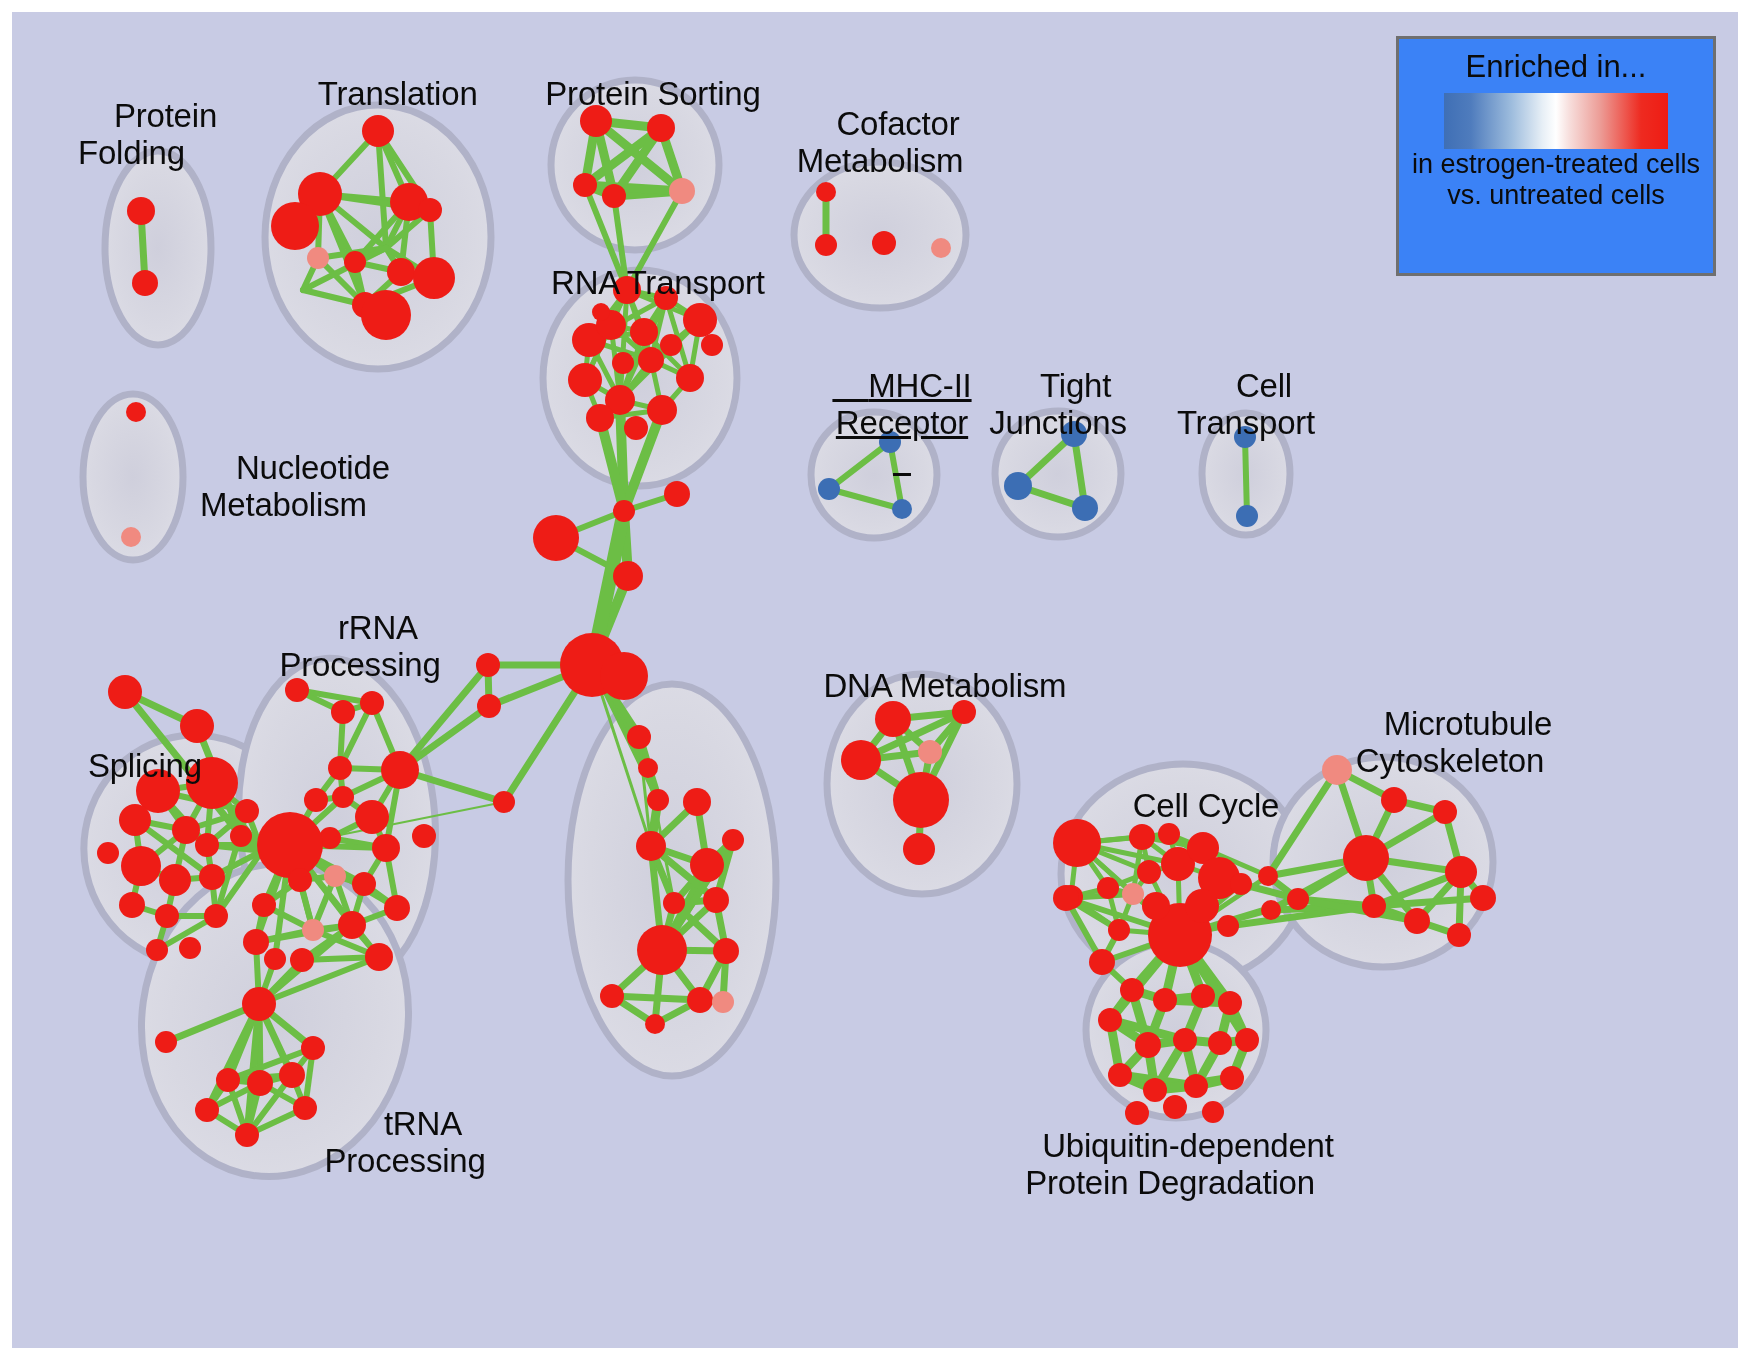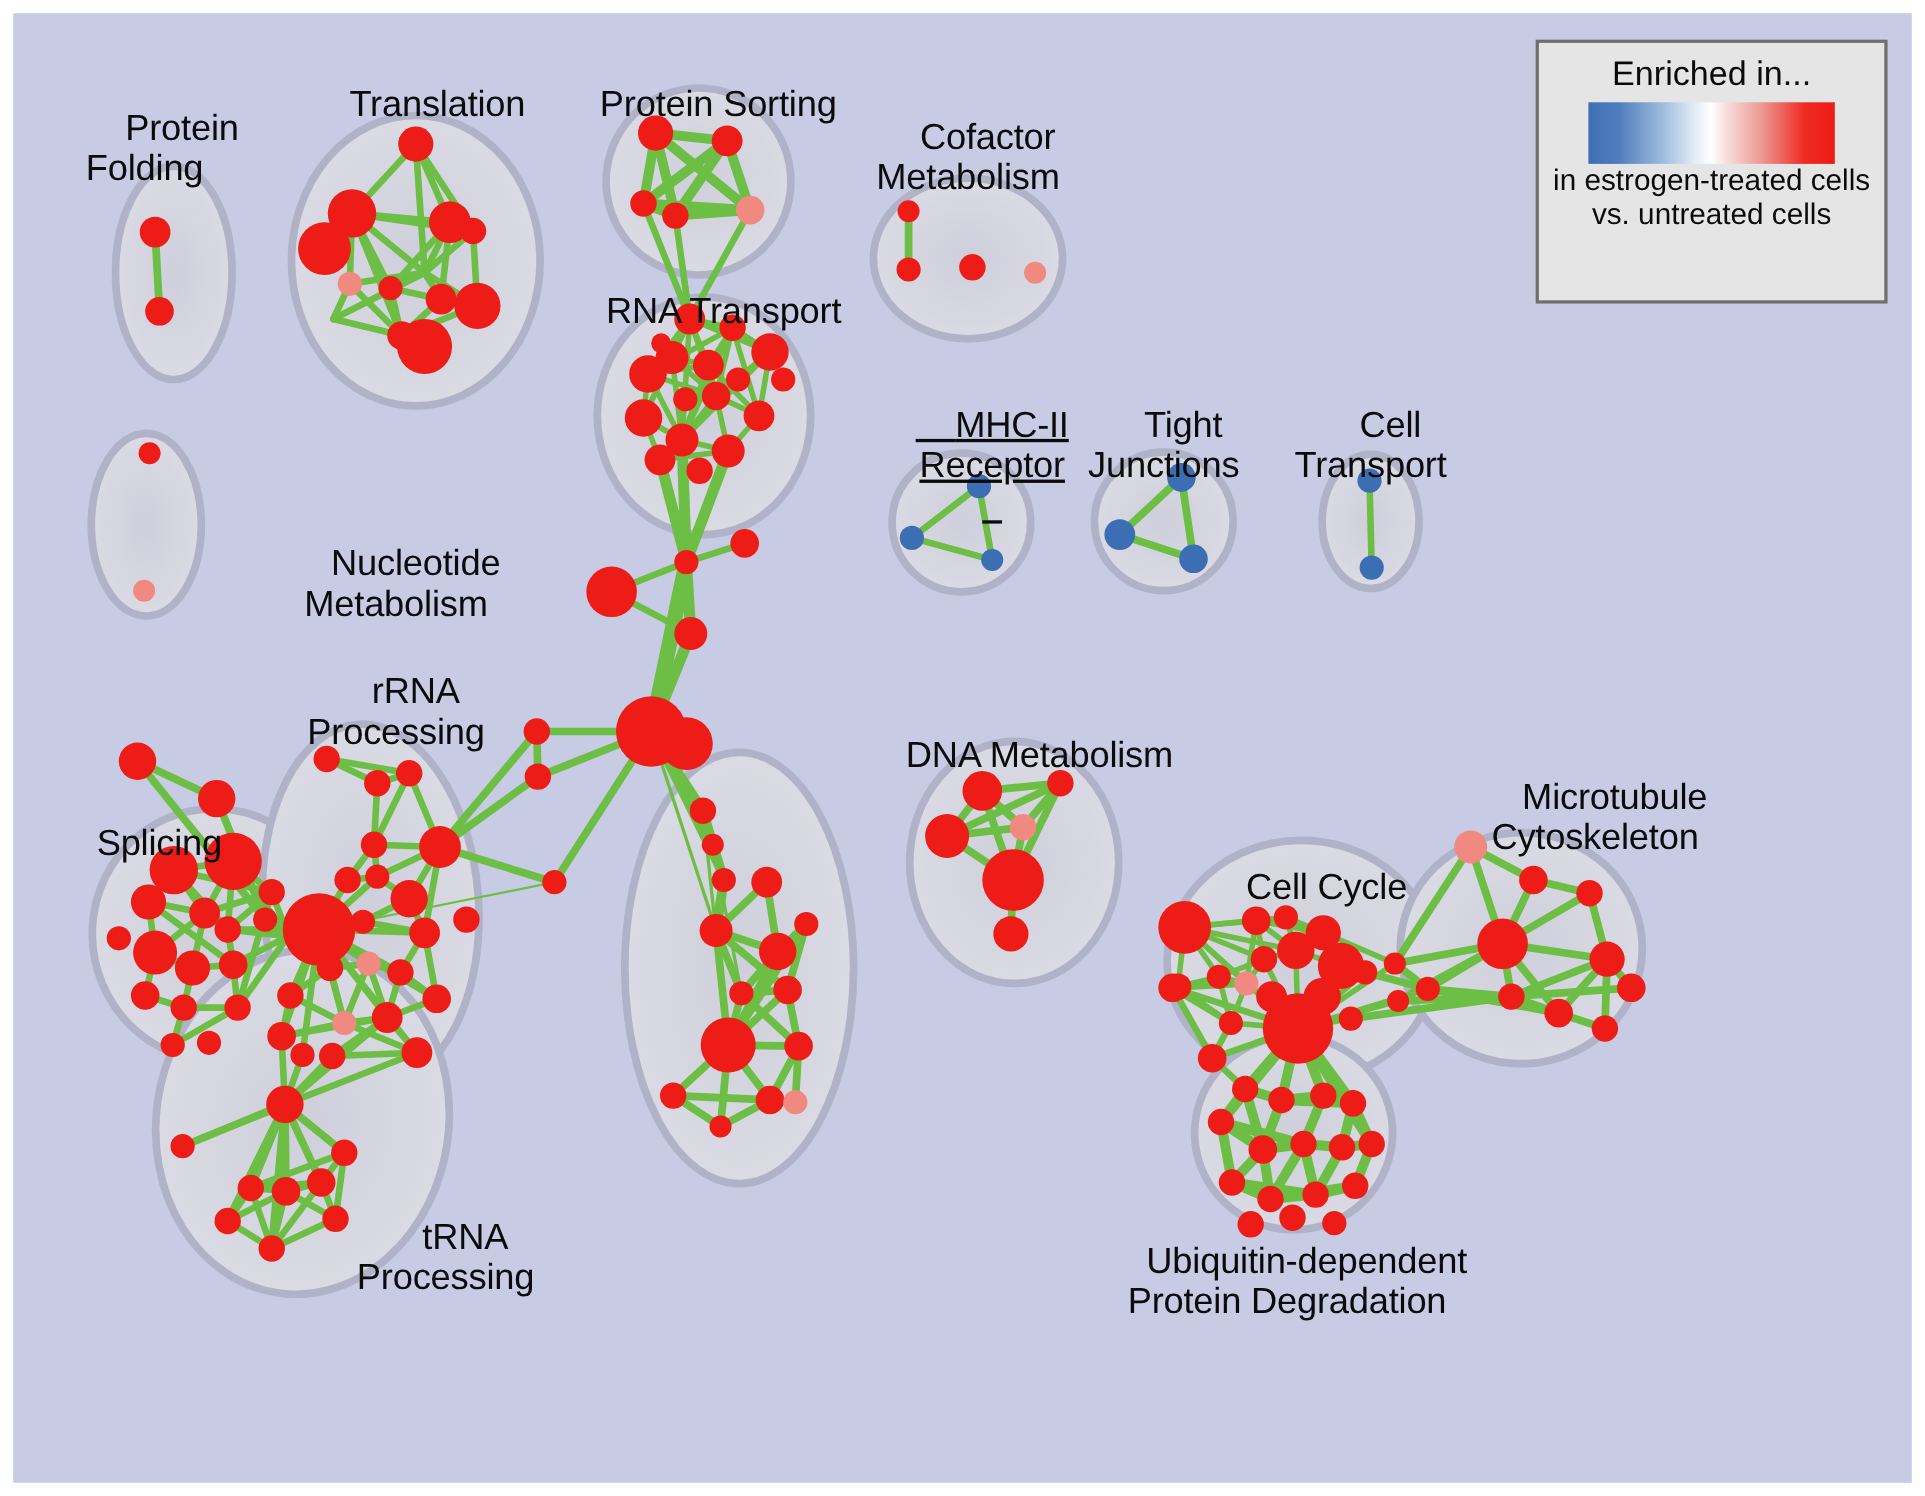--- a/index.html
+++ b/index.html
@@ -22,21 +22,21 @@
     line-height:37px;
     font-weight:400;
     white-space:pre;
     letter-spacing:-0.2px;
   }
   .cl-label.ctr{text-align:center;}
   #legend{
     position:absolute;
     left:1396px; top:36px;
     width:320px; height:240px;
-    background:#e5e5e5;
+    background:#3b82f6;
     border:3px solid #6f6f6f;
     box-sizing:border-box;
   }
   #legend .lg-title{
     text-align:center;font-size:31px;color:#0b0b0b;margin-top:10px;
   }
   #legend .lg-bar{
     margin:8px auto 0 auto;
     width:224px;height:56px;
     background:linear-gradient(to right,
@@ -750,21 +750,21 @@
   </div>
 
   <div class="cl-label ctr" style="left:475px;top:227px;width:330px;">
     <span>RNA Transport</span>
   </div>
 
   <div class="cl-label ctr" style="left:740px;top:68px;width:280px;">
     <span>Cofactor</span><br><span>Metabolism</span>
   </div>
 
-  <div class="cl-label" style="left:200px;top:456px;width:320px;text-align:center;">
+  <div class="cl-label" style="left:200px;top:412px;width:320px;text-align:left;">
     <span>Nucleotide</span><br><span>Metabolism</span>
   </div>
 
   <div class="cl-label ctr" style="left:792px;top:330px;width:220px;text-decoration:underline;">
     <span>MHC-II</span><br><span>Receptor</span>
   </div>
 
   <div class="cl-label ctr" style="left:948px;top:330px;width:220px;">
     <span>Tight</span><br><span>Junctions</span>
   </div>

